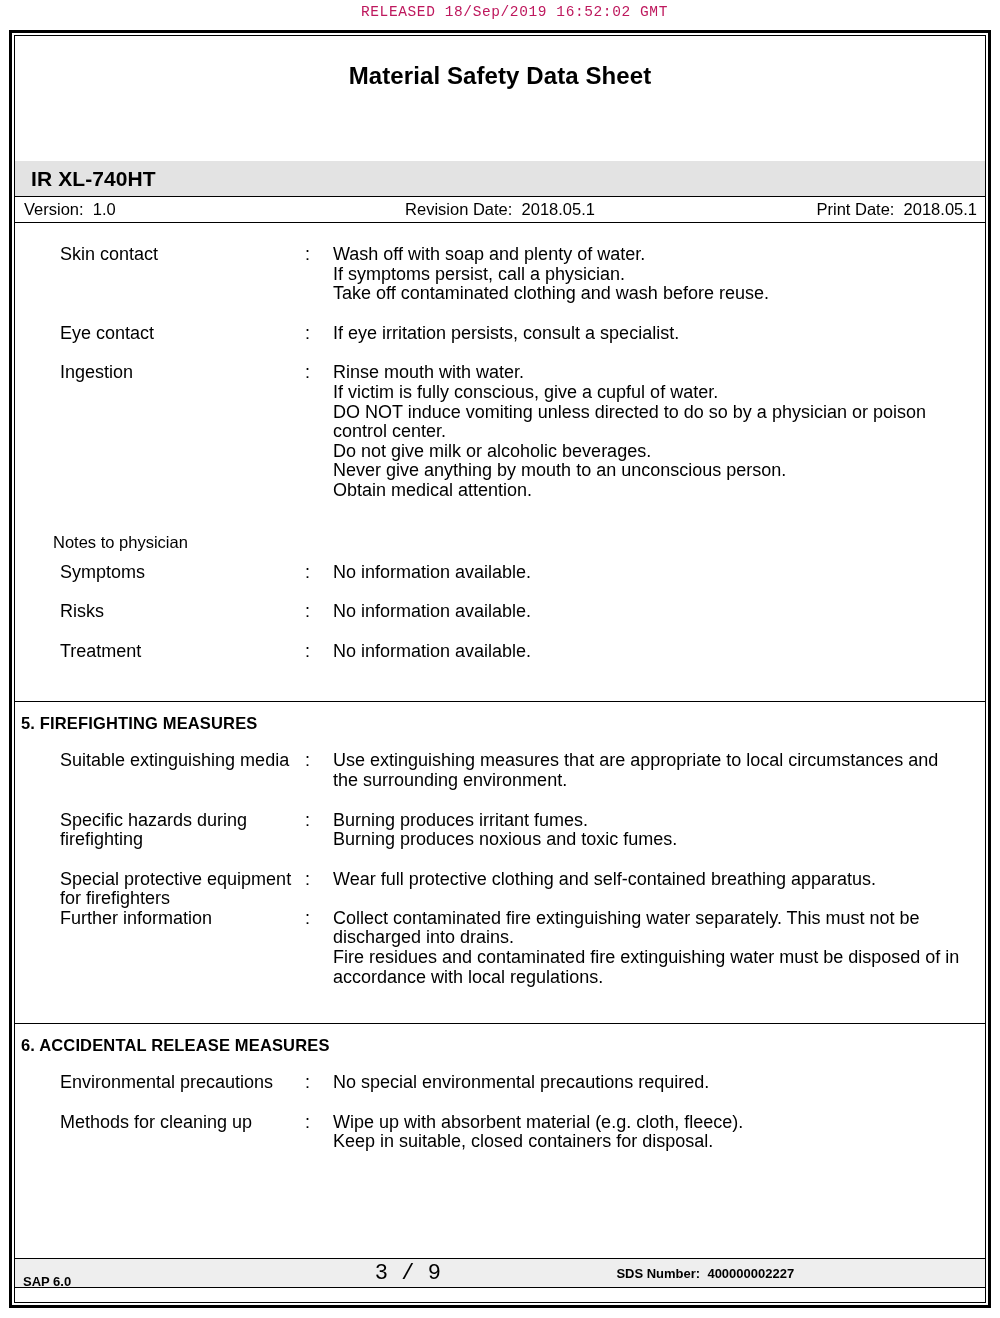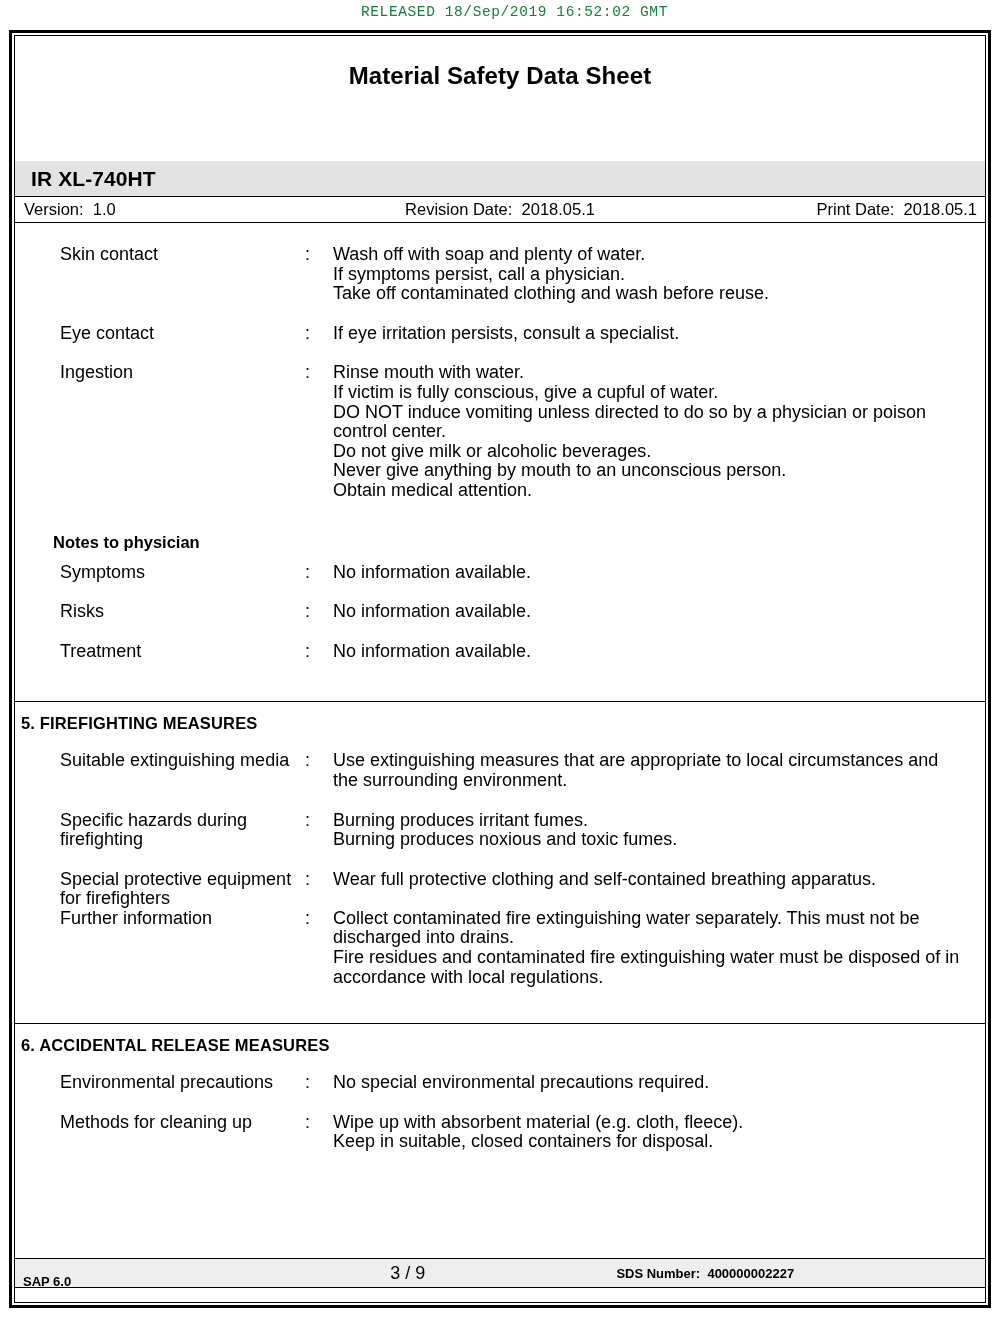--- a/index.html
+++ b/index.html
@@ -21,21 +21,21 @@
     height: 1318px;
     box-sizing: border-box;
   }
 
   
   .released-banner {
     text-align: center;
     font-family: "Liberation Mono", monospace;
     font-size: 14.5px;
     letter-spacing: 0.6px;
-    color: #15803d;
+    color: #be185d;
     padding-top: 3px;
     height: 22px;
     line-height: 19px;
     white-space: pre;
     margin-left: 29px;
   }
 
   
   .doc-frame {
     position: absolute;
@@ -165,21 +165,21 @@
   .entry-value {
     flex: 1 1 auto;
     margin-left: 12px;
   }
   .entry-value .vline {
     display: block;
   }
 
   .sub-heading {
     font-size: 16.5px;
-    font-weight: bold;
+    font-weight: normal;
     padding-left: 38px;
   }
 
   
   .footer-band {
     flex: 0 0 auto;
     height: 30px;
     background: #eeeeee;
     border-top: 1.5px solid #000;
     border-bottom: 1.5px solid #000;
@@ -192,22 +192,23 @@
     padding-left: 8px;
     font-size: 13px;
     font-weight: bold;
     white-space: pre;
     margin-top: 16px;
   }
   .footer-center {
     position: absolute;
     left: 40.5%;
     transform: translateX(-50%);
-    font-size: 18px;
-    white-space: pre;
+    font-size: 22px;
+    white-space: pre;
+    font-family: Liberation Mono, monospace;
   }
   .footer-right {
     position: absolute;
     left: 62%;
     font-size: 13px;
     font-weight: bold;
     white-space: pre;
   }
   .footer-pad {
     flex: 0 0 auto;

